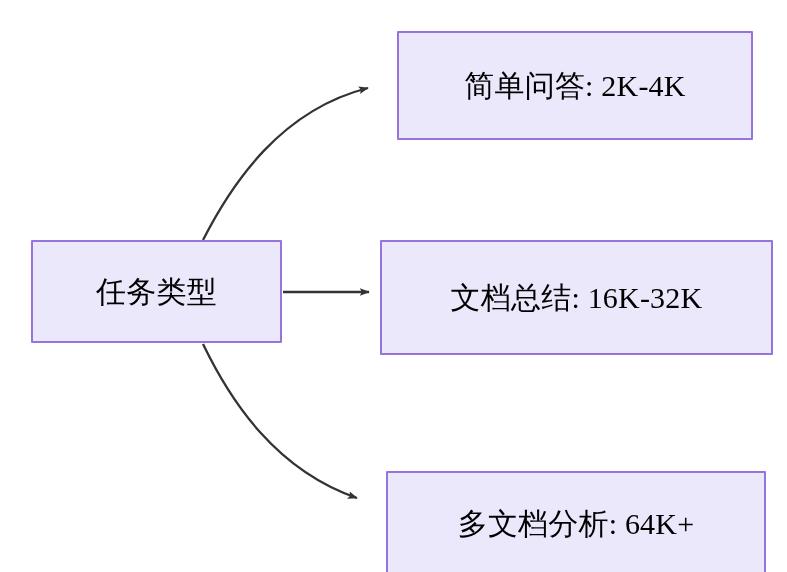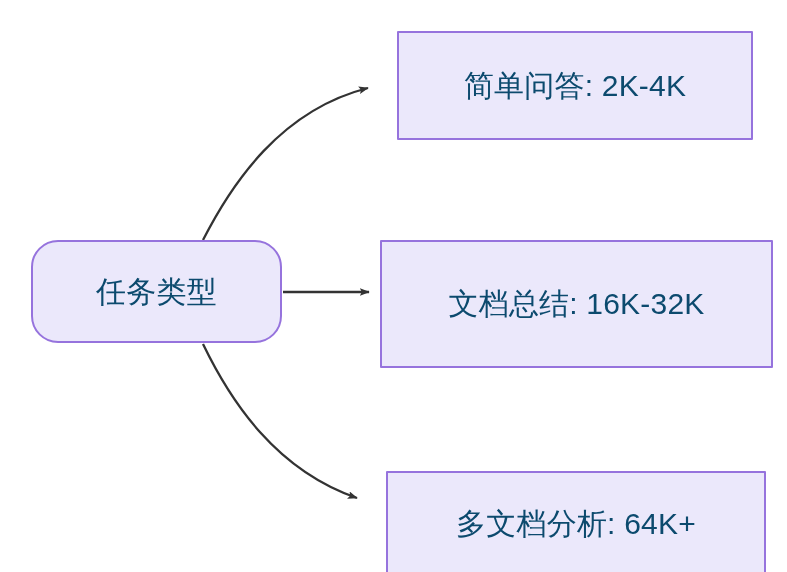--- a/index.html
+++ b/index.html
@@ -32,31 +32,31 @@
     box-sizing: border-box;
     background: #ebe8fb;
     border: 2px solid #9673dd;
     border-radius: 1px;
     display: flex;
     align-items: center;
     justify-content: center;
     text-align: center;
   }
   .node-label {
-    color: #0c4a6e;
+    color: #000000;
     font-size: 30px;
     line-height: 1.2;
     letter-spacing: 0.2px;
     white-space: nowrap;
-    font-family: Liberation Sans, sans-serif;
+    font-family: Liberation Serif, serif;
   }
   
-  #node-root      { left: 31px;  top: 240px; width: 251px; height: 103px; border-radius: 27px; }
+  #node-root      { left: 31px;  top: 240px; width: 251px; height: 103px; }
   #node-simple-qa { left: 397px; top: 31px;  width: 356px; height: 109px; }
-  #node-doc-sum   { left: 380px; top: 240px; width: 393px; height: 128px; }
+  #node-doc-sum   { left: 380px; top: 240px; width: 393px; height: 115px; }
   #node-multi-doc { left: 386px; top: 446px; width: 380px; height: 106px; margin-top: 25px; }
 </style>
 </head>
 <body>
 
 <div id="diagram-root">
 
   <svg id="edge-layer" viewBox="0 0 787 572" width="787" height="572" xmlns="http://www.w3.org/2000/svg">
     <defs>
       <marker id="arrowhead" markerWidth="10" markerHeight="8" refX="9.2" refY="4" orient="auto" markerUnits="userSpaceOnUse">

